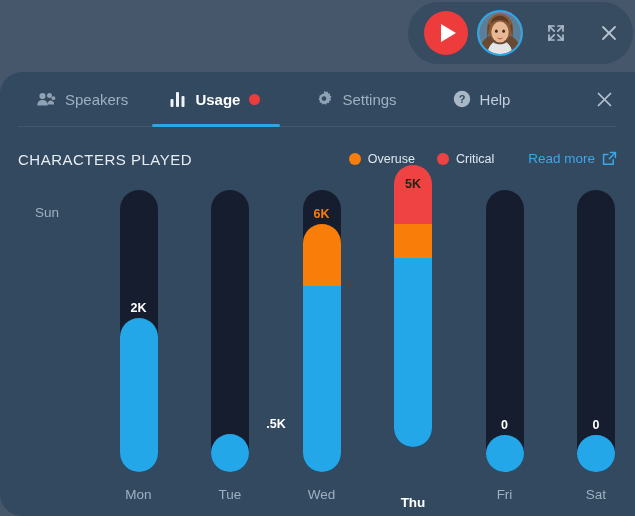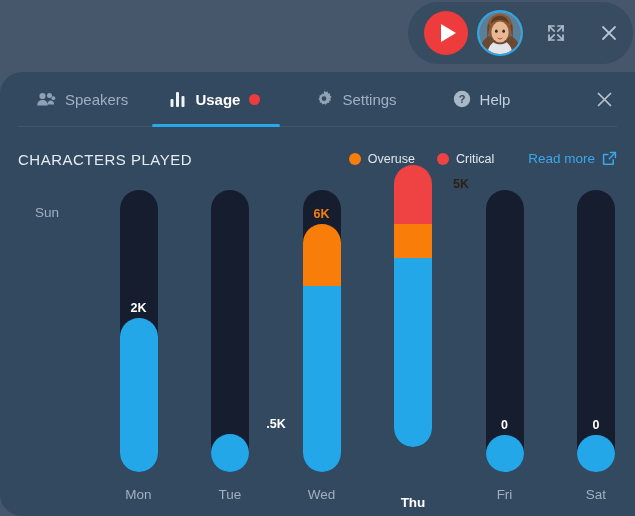--- a/index.html
+++ b/index.html
@@ -448,21 +448,21 @@
         </div>
         <div class="day-label">Wed</div>
       </div>
       <div class="bar-col">
         <div class="track">
           <div class="fill" style="height: 282px;">
             <div class="seg seg-blue" style="height: 188.94px; bottom: 0px;"></div>
             <div class="seg seg-orange" style="height: 33.84px; bottom: 188.94px;"></div>
             <div class="seg seg-red" style="height: 59.22px; bottom: 222.78px;"></div>
           </div>
-          <div class="bar-value val-inside" style="bottom: 256px; padding-left: 48px;">5K</div>
+          <div class="bar-value val-inside" style="bottom: 256px;">5K</div>
         </div>
         <div class="day-label active">Thu</div>
       </div>
       <div class="bar-col">
         <div class="track">
           <div class="fill" style="height: 36.66px;">
             <div class="seg seg-blue" style="height: 36.66px; bottom: 0px;"></div>
           </div>
           <div class="bar-value val-outside" style="bottom: 39.66px;">0</div>
         </div>

